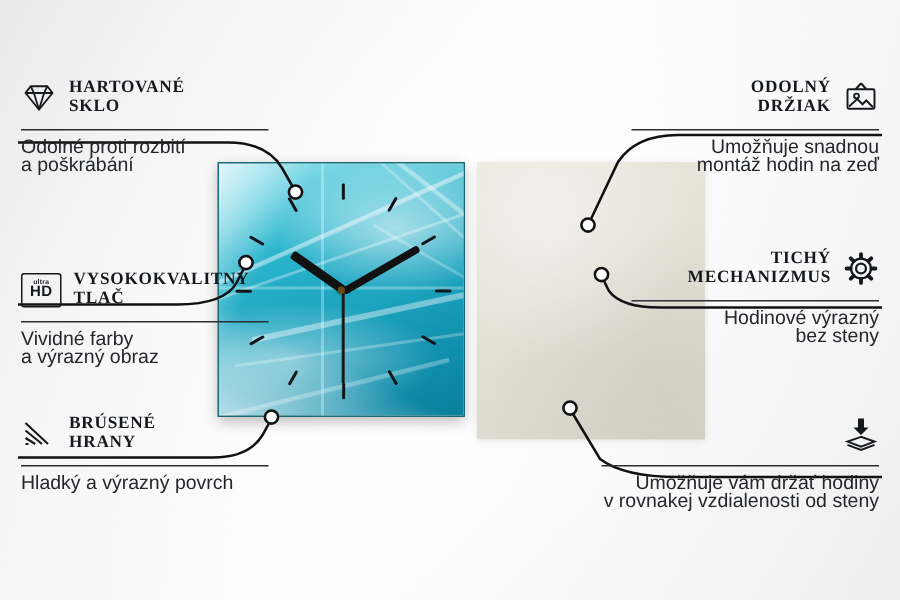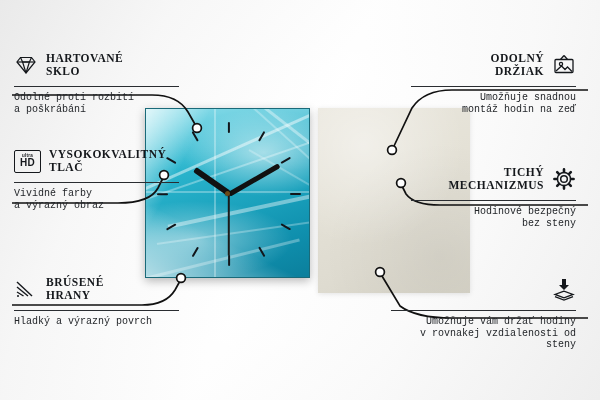--- a/index.html
+++ b/index.html
@@ -70,37 +70,37 @@
   }
 
   
   svg.conn { position:absolute; left:0; top:0; width:600px; height:400px; overflow:visible; }
   svg.conn path{ fill:none; stroke:#111; stroke-width:1.7; }
   svg.conn circle{ fill:#fff; stroke:#111; stroke-width:1.7; }
 
   
   .feat { position:absolute; width:165px; }
   .feat.left  { left:14px;  text-align:left; }
-  .feat.right { right:24px; text-align:right; }
+  .feat.right { right:14px; text-align:right; }
   .feat-head{
     display:flex; align-items:center; gap:8px; min-height:34px;
   }
   .feat.right .feat-head{ flex-direction:row-reverse; }
   .feat-title{
     font-family:"Liberation Serif", serif;
     font-weight:700; font-size:11.5px; line-height:13.5px;
     letter-spacing:.5px; color:#15181c; text-transform:uppercase;
     flex:1;
   }
   .feat-rule{
     height:1px; background:#2a2d31; margin:4px 0 5px 0; width:100%;
   }
   .feat-desc{
-    font-family:Liberation Mono, monospace;
-    font-size:10px; line-height:11.5px; color:#23262a;
+    font-family:Liberation Sans, sans-serif;
+    font-size:13px; line-height:11.5px; color:#23262a;
   }
   .icon{ width:24px; height:24px; flex:0 0 24px; color:#15181c; }
   .icon svg{ display:block; width:24px; height:24px; }
   .icon.hd{
     border:1.6px solid #15181c; border-radius:2px;
     display:flex; flex-direction:column; align-items:center; justify-content:center;
     width:27px; flex:0 0 27px; height:23px; line-height:1;
   }
   .hd-ultra{ font-family:"Liberation Sans",sans-serif; font-size:4.5px; font-weight:700; letter-spacing:.2px; }
   .hd-main{ font-family:"Liberation Sans",sans-serif; font-size:10px; font-weight:700; letter-spacing:.2px; }
@@ -183,21 +183,21 @@
       <span class="feat-title">
         <span>HARTOVANÉ</span><br><span>SKLO</span>
       </span>
     </div>
     <div class="feat-rule"></div>
     <div class="feat-desc">
       <span>Odolné proti rozbití</span><br><span>a poškrábání</span>
     </div>
   </div>
 
-  <div class="feat left" style="top:144px;">
+  <div class="feat left" style="top:176px;">
     <div class="feat-head">
       <span class="icon hd">
         <span class="hd-ultra">ultra</span>
         <span class="hd-main">HD</span>
       </span>
       <span class="feat-title">
         <span>VYSOKOKVALITNÝ</span><br><span>TLAČ</span>
       </span>
     </div>
     <div class="feat-rule"></div>
@@ -263,21 +263,21 @@
           <circle cx="12" cy="12" r="6.6"></circle>
         </g>
           </svg>
       </span>
       <span class="feat-title">
         <span>TICHÝ</span><br><span>MECHANIZMUS</span>
       </span>
     </div>
     <div class="feat-rule"></div>
     <div class="feat-desc">
-      <span>Hodinové bezpečný</span><br><span>bez steny</span>
+      <span>Hodinové výrazný</span><br><span>bez steny</span>
     </div>
   </div>
 
   <div class="feat right" style="top:272px; width:185px;">
     <div class="feat-head">
       <span class="icon">
         <svg viewBox="0 0 24 24">
             <g fill="none" stroke="currentColor" stroke-width="1.3">
           <path d="M10 2 h4 v6 h3 l-5 5 -5 -5 h3 z" fill="currentColor" stroke="none"></path>
           <path d="M12 14.2 L3 17.4 L12 20.8 L21 17.4 Z"></path>

